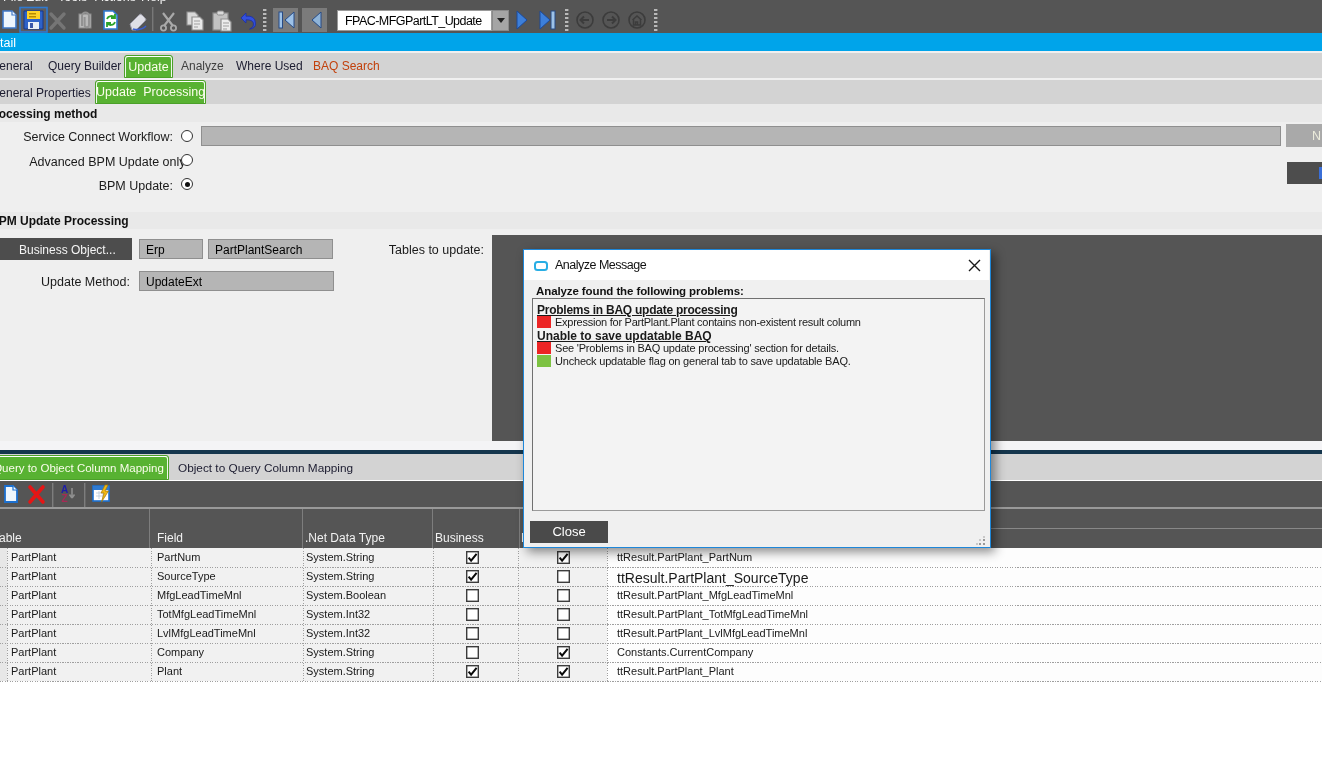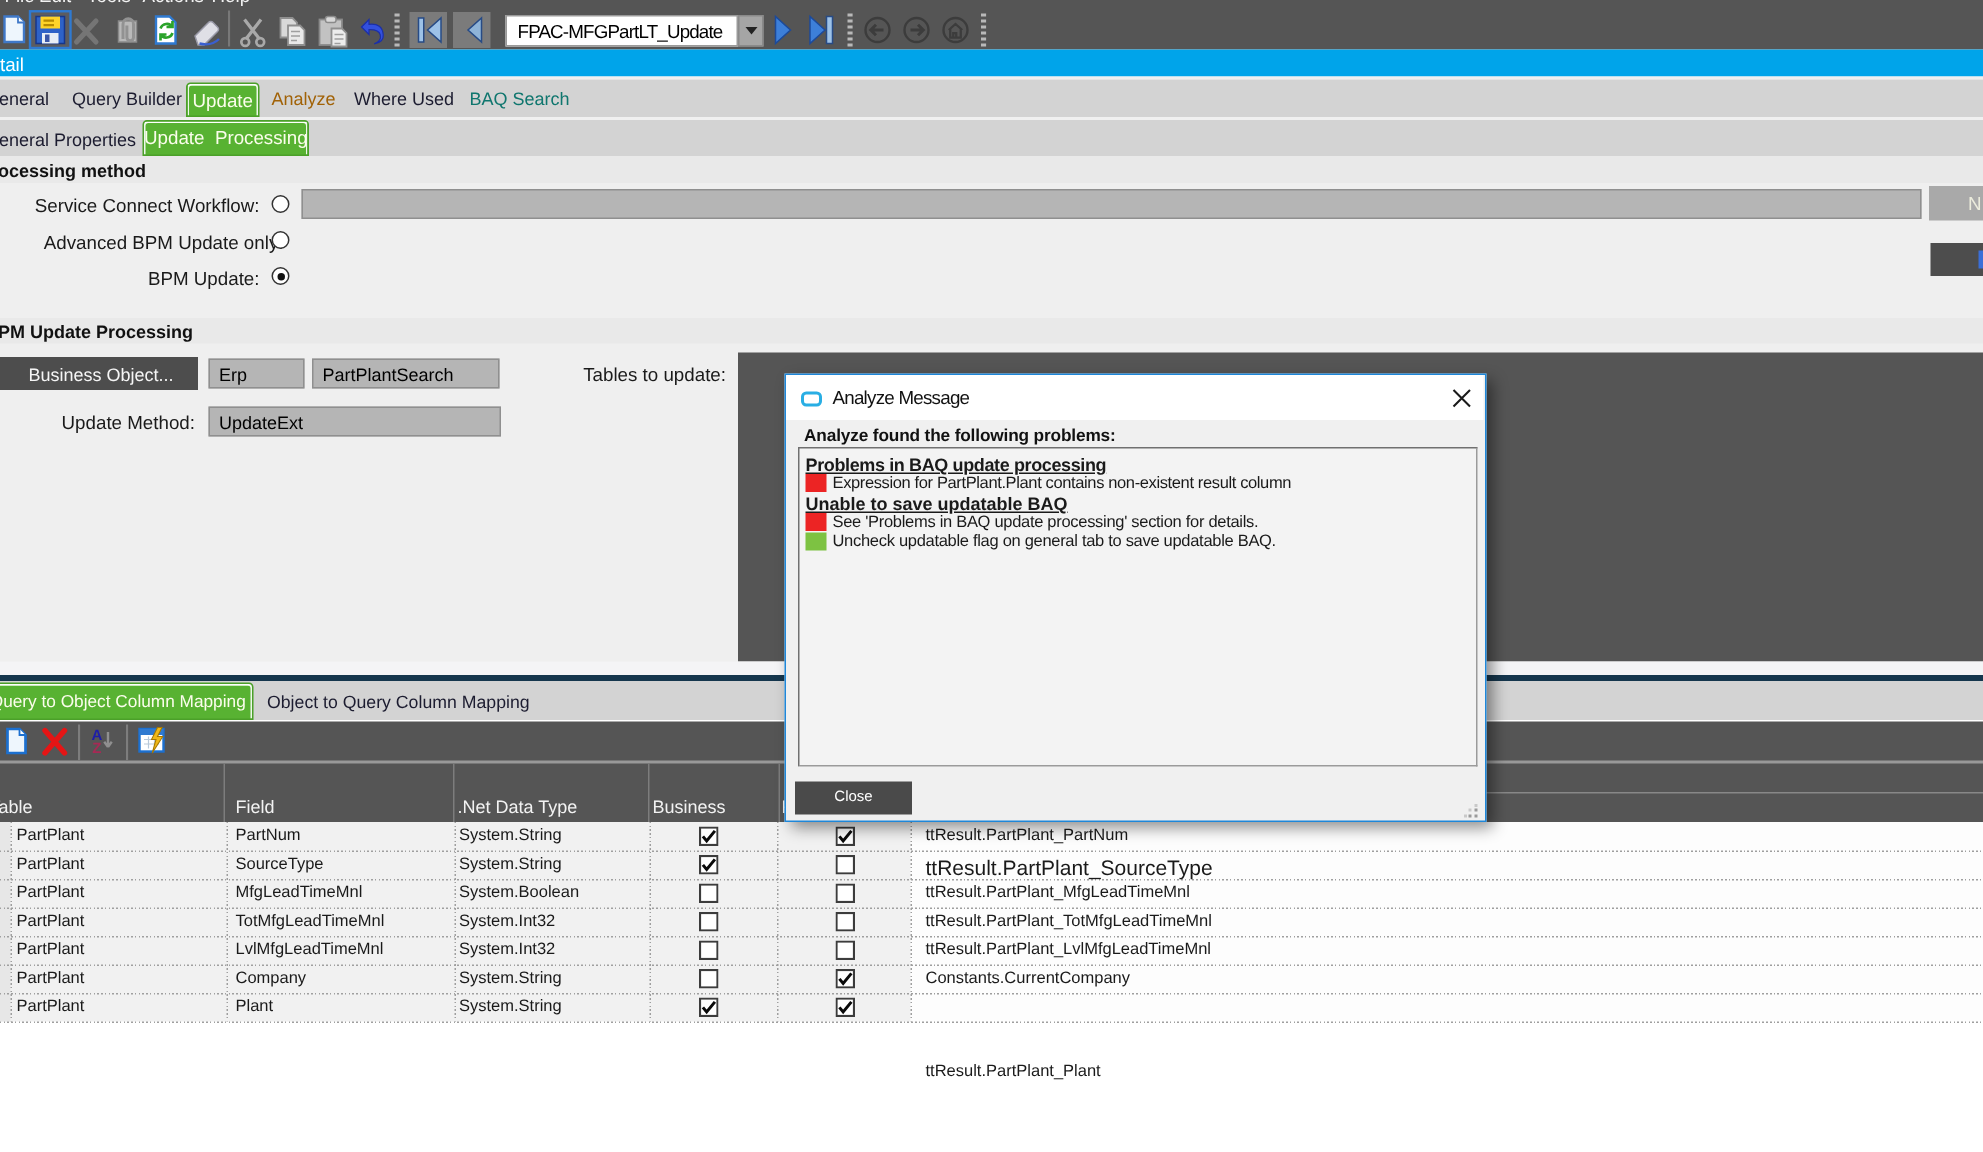--- a/index.html
+++ b/index.html
@@ -124,23 +124,23 @@
   <div class="abs" style="left:497px;top:18px;width:0;height:0;border-left:4px solid transparent;border-right:4px solid transparent;border-top:5px solid #222;"></div>
 
   <div class="abs" style="left:0;top:33px;width:1322px;height:18px;background:#00a4ea;"></div>
   <div class="lbl" style="left:-16px;top:36px;color:#fff;font-size:12.5px;">Detail</div>
 
   <div class="abs" style="left:0;top:51px;width:1322px;height:2px;background:#f0f0f0;"></div>
   <div class="abs" style="left:0;top:53px;width:1322px;height:25px;background:#d3d3d3;"></div>
   <div class="lbl" style="left:-10px;top:59px;color:#1c1c30;">General</div>
   <div class="lbl" style="left:48px;top:59px;color:#1c1c30;">Query Builder</div>
   <div class="gtab" style="left:124px;top:55px;width:49px;height:23px;line-height:22px;">Update</div>
-  <div class="lbl" style="left:181px;top:59px;color:#a16207;">Analyze</div>
+  <div class="lbl" style="left:181px;top:59px;color:#404040;">Analyze</div>
   <div class="lbl" style="left:236px;top:59px;color:#1c1c30;">Where Used</div>
-  <div class="lbl" style="left:313px;top:59px;color:#0f766e;">BAQ Search</div>
+  <div class="lbl" style="left:313px;top:59px;color:#c2410c;">BAQ Search</div>
 
   <div class="abs" style="left:0;top:78px;width:1322px;height:2px;background:#f0f0f0;"></div>
   <div class="abs" style="left:0;top:80px;width:1322px;height:24px;background:#d3d3d3;"></div>
   <div class="lbl" style="left:-10px;top:86px;color:#1c1c30;">General Properties</div>
   <div class="gtab" style="left:95px;top:80px;width:111px;height:24px;line-height:23px;">Update&nbsp;&nbsp;Processing</div>
 
   <div class="abs" style="left:0;top:104px;width:1322px;height:346px;background:#efefef;"></div>
   <div class="abs" style="left:0;top:104px;width:1322px;height:18px;background:#e9e9e9;"></div>
   <div class="lbl" style="left:-14px;top:107px;font-weight:bold;color:#111;">Processing method</div>
 
@@ -296,21 +296,21 @@
   <div class="lbl" style="left:157px;top:665px;font-size:11px;">Plant</div>
   <div class="lbl" style="left:306px;top:665px;font-size:11px;">System.String</div>
   <svg style="position:absolute;left:465.5px;top:665px;" width="13" height="13" viewBox="0 0 13 13">
       <rect x="0.7" y="0.7" width="11.6" height="11.6" fill="#fff" stroke="#3c3c3c" stroke-width="1.4"></rect>
       <path d="M2.6 6.6 L5.1 9.6 L10.6 2.9" fill="none" stroke="#0a0a0a" stroke-width="2"></path>
     </svg>
   <svg style="position:absolute;left:556.5px;top:665px;" width="13" height="13" viewBox="0 0 13 13">
       <rect x="0.7" y="0.7" width="11.6" height="11.6" fill="#fff" stroke="#3c3c3c" stroke-width="1.4"></rect>
       <path d="M2.6 6.6 L5.1 9.6 L10.6 2.9" fill="none" stroke="#0a0a0a" stroke-width="2"></path>
     </svg>
-  <div class="lbl" style="left:617px;top:665px;font-size:11px;margin-top:43px;">ttResult.PartPlant_Plant</div>
+  <div class="lbl" style="left:617px;top:665px;font-size:11px;">ttResult.PartPlant_Plant</div>
 
   <div class="abs" style="left:523px;top:249px;width:468px;height:299px;background:#f0f0f0;
        border:1.5px solid #1e87d9;box-sizing:border-box;box-shadow:4px 4px 10px rgba(0,0,0,0.45);">
 
     <div class="abs" style="left:0;top:0;width:465px;height:30px;background:#fff;"></div>
     <div class="abs" style="left:10px;top:11px;width:14px;height:10px;border:2.6px solid #29aee4;border-radius:3.5px;background:#fff;box-sizing:border-box;"></div>
     <div class="lbl" style="left:31px;top:8px;font-size:12.5px;letter-spacing:-0.5px;color:#111;">Analyze Message</div>
     <svg style="position:absolute;left:444px;top:9px;" width="13" height="13" viewBox="0 0 13 13">
       <path d="M1 1 L12 12 M12 1 L1 12" stroke="#1a1a1a" stroke-width="1.4"></path>
     </svg>
@@ -321,21 +321,21 @@
       <div class="abs" style="left:4px;top:17px;width:13.5px;height:12px;background:#ec2424;"></div>
       <div class="lbl" style="left:22px;top:17px;font-size:11px;letter-spacing:-0.25px;">Expression for PartPlant.Plant contains non-existent result column</div>
       <div class="lbl" style="left:4px;top:30px;font-weight:bold;text-decoration:underline;font-size:12px;">Unable to save updatable BAQ</div>
       <div class="abs" style="left:4px;top:43px;width:13.5px;height:12px;background:#ec2424;"></div>
       <div class="lbl" style="left:22px;top:43px;font-size:11px;letter-spacing:-0.2px;">See 'Problems in BAQ update processing' section for details.</div>
       <div class="abs" style="left:4px;top:56px;width:13.5px;height:12px;background:#7dc242;"></div>
       <div class="lbl" style="left:22px;top:56px;font-size:11px;letter-spacing:-0.2px;">Uncheck updatable flag on general tab to save updatable BAQ.</div>
     </div>
 
     <div class="abs" style="left:6px;top:271px;width:78px;height:22px;background:#4a4a4a;color:#fff;
-         font-size:10px;text-align:center;line-height:22px;">Close</div>
+         font-size:13px;text-align:center;line-height:22px;">Close</div>
 
     <svg style="position:absolute;left:452px;top:286px;" width="10" height="10" viewBox="0 0 10 10">
       <g fill="#9a9a9a">
           <rect x="7" y="7" width="2" height="2"></rect>
           <rect x="3" y="7" width="2" height="2"></rect>
           <rect x="7" y="3" width="2" height="2"></rect>
         </g>
       <g fill="#c9c9c9">
           <rect x="0" y="7" width="2" height="2"></rect>
           <rect x="3" y="3" width="2" height="2"></rect>

